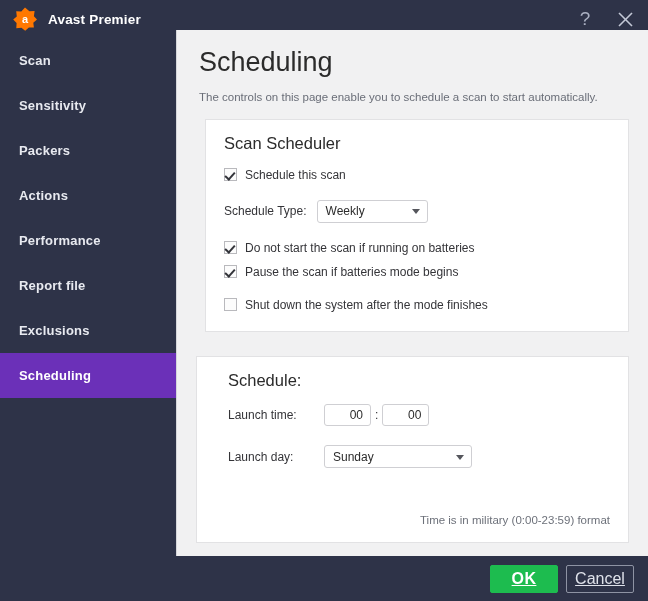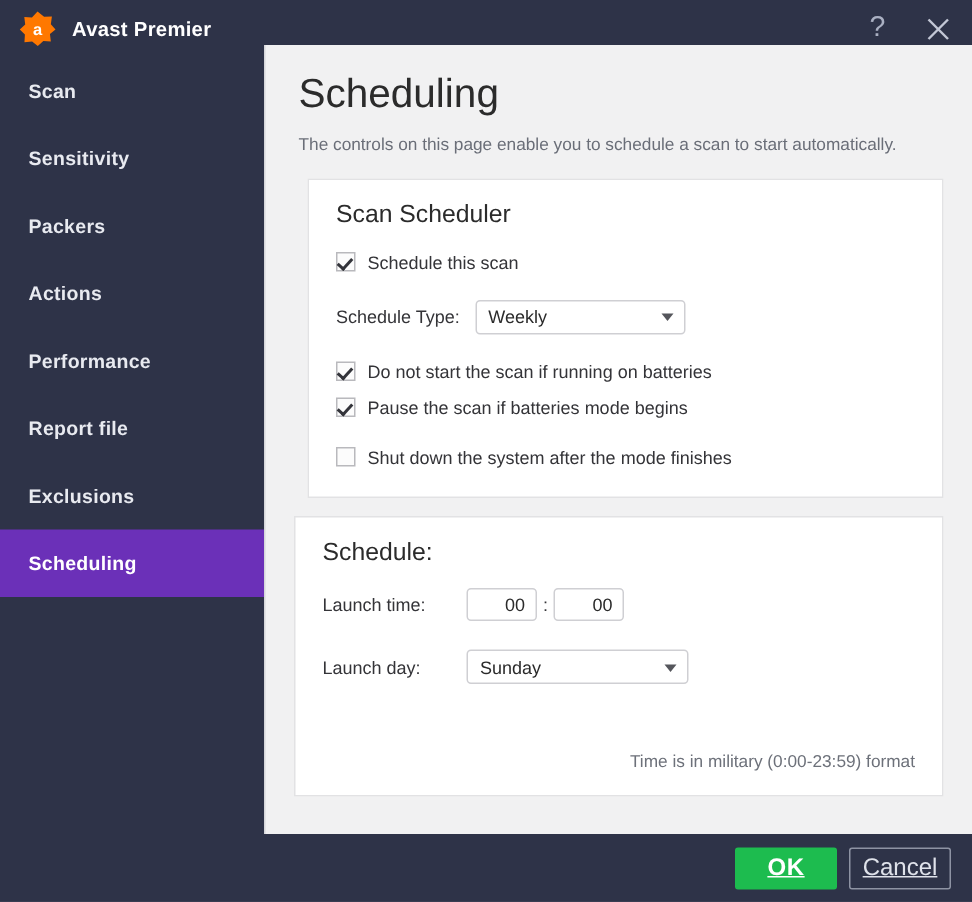--- a/index.html
+++ b/index.html
@@ -126,21 +126,21 @@
     line-height: 1.3;
   }
 
   .card {
     margin: 0 19px;
     background: #ffffff;
     border: 1px solid #e2e2e4;
     box-sizing: border-box;
   }
   .card.first { margin-top: 14px; margin-left: 28px; }
-  .card.second { margin-top: 12px; }
+  .card.second { margin-top: 24px; padding-left: 13px; }
 
   .card-inner { padding: 14px 18px 16px 18px; }
   .card-title {
     font-size: 16.5px;
     color: #2b2b2b;
     font-weight: normal;
     margin: 0 0 12px 0;
   }
 
   .row { display: flex; align-items: center; }
@@ -203,21 +203,21 @@
   }
   .select .chev {
     position: absolute;
     right: 7px; top: 50%;
     margin-top: -2px;
     width: 0; height: 0;
     border-left: 4px solid transparent;
     border-right: 4px solid transparent;
     border-top: 5px solid #55565c;
   }
-  .select.schedule-type { width: 140px; margin-left: 10px; }
+  .select.schedule-type { width: 111px; margin-left: 10px; }
   .select.launch-day { width: 148px; margin-left: 10px; }
 
   .numbox {
     width: 47px;
     height: 22px;
     border: 1px solid #cfcfd3;
     border-radius: 3px;
     background: #ffffff;
     box-sizing: border-box;
     display: flex;

